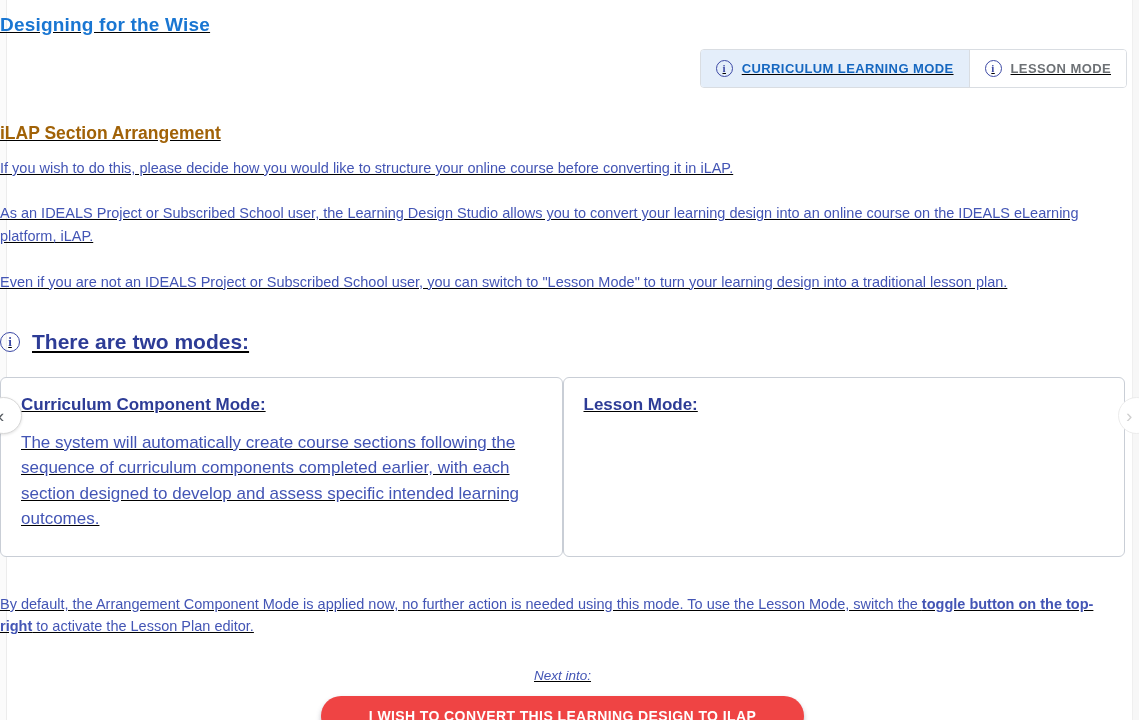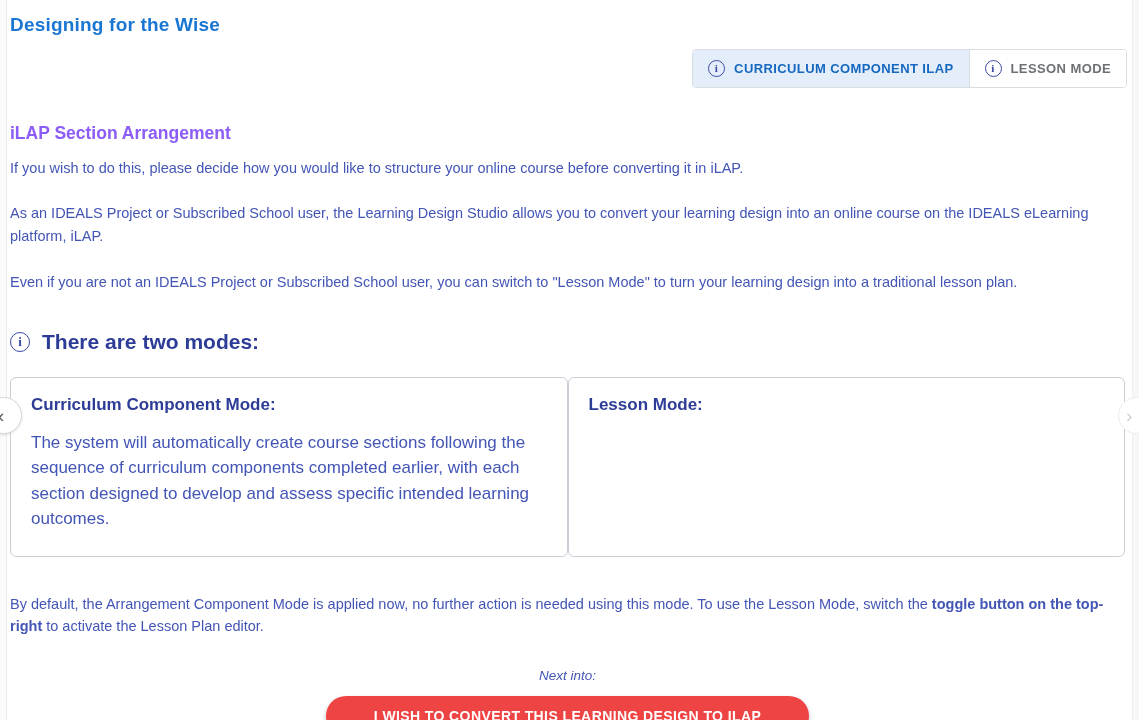--- a/index.html
+++ b/index.html
@@ -14,22 +14,23 @@
   .gutter-left {
     position: absolute; left: 0; top: 0; bottom: 0; width: 7px;
     background: #fbfbfb; border-right: 1px solid #ececec;
   }
   .gutter-right {
     position: absolute; right: 0; top: 0; bottom: 0; width: 7px;
     background: #f7f7f7; border-left: 1px solid #efefef;
   }
   .content {
     position: relative;
-    padding: 14px 14px 0 10px;
+    padding: 14px 14px 0 0;
     height: 100%;
+    text-decoration: underline;
   }
   .page-title {
     color: #1976d2;
     font-size: 19px;
     font-weight: bold;
     letter-spacing: 0.2px;
   }
   
   .toggle-row {
     display: flex;
@@ -74,21 +75,21 @@
     border: 1.6px solid #3c49a5;
     border-radius: 50%;
     color: #3c49a5;
     font-size: 11px;
     font-weight: bold;
     font-family: "Liberation Serif", serif;
     line-height: 1;
   }
   .section-heading {
     margin-top: 35px;
-    color: #8b5cf6;
+    color: #a16207;
     font-size: 17.5px;
     font-weight: bold;
   }
   .para {
     margin-top: 13px;
     color: #4355b5;
     font-size: 14.5px;
     line-height: 1.6;
     max-width: 1105px;
   }
@@ -203,21 +204,21 @@
 <div class="gutter-right"></div>
 
 <div class="content">
 
   <h1 class="page-title">Designing for the Wise</h1>
 
   <div class="toggle-row">
     <div class="toggle-group">
       <div class="toggle-option selected">
         <span class="info-icon">i</span>
-        <span>CURRICULUM COMPONENT ILAP</span>
+        <span>CURRICULUM LEARNING MODE</span>
       </div>
       <div class="toggle-option unselected">
         <span class="info-icon">i</span>
         <span>LESSON MODE</span>
       </div>
     </div>
   </div>
 
   <h2 class="section-heading">iLAP Section Arrangement</h2>
 

